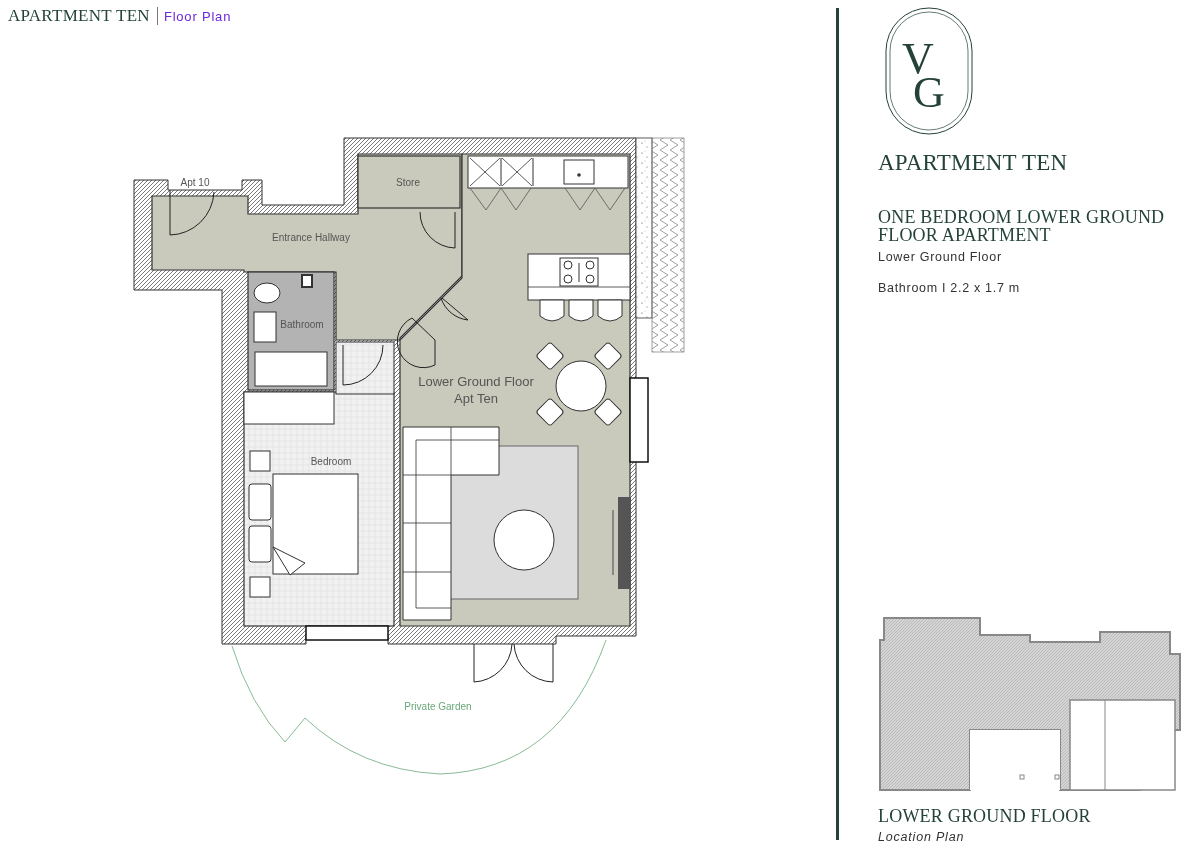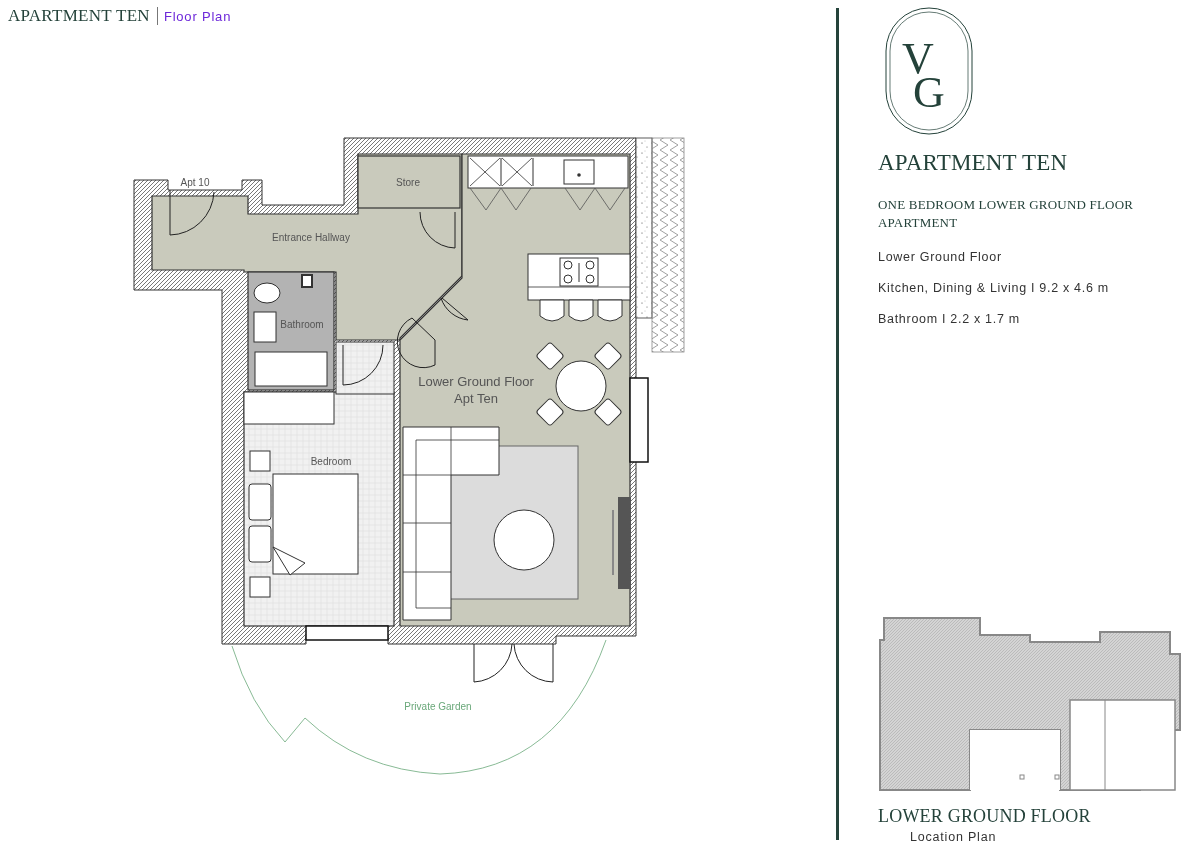--- a/index.html
+++ b/index.html
@@ -5,26 +5,26 @@
   html,body{margin:0;padding:0;background:#fff;}
   body{width:1190px;height:864px;position:relative;overflow:hidden;font-family:"Liberation Sans",sans-serif;color:#333;}
   .hdr{position:absolute;left:8px;top:6px;display:flex;align-items:center;}
   .hdr-title{font-family:"Liberation Serif",serif;font-size:17px;letter-spacing:0.3px;color:#24423a;}
   .hdr-sep{width:1px;height:18px;background:#777;margin:0 6px 0 7px;}
   .hdr-sub{font-size:13px;letter-spacing:0.8px;color:#6d28d9;}
   .plan{position:absolute;left:0;top:0;}
   .vline{position:absolute;left:836px;top:8px;width:3px;height:832px;background:#25433b;}
   .logo{position:absolute;left:885px;top:7px;}
   .apt-title{position:absolute;left:878px;top:150px;font-family:"Liberation Serif",serif;font-size:23px;color:#24423a;letter-spacing:0.2px;}
-  .apt-sub{position:absolute;left:878px;top:196px;width:310px;font-family:"Liberation Serif",serif;font-size:13px;line-height:18px;color:#24423a;letter-spacing:0.2px;}
+  .apt-sub{position:absolute;left:878px;top:208px;width:310px;font-family:"Liberation Serif",serif;font-size:18px;line-height:18px;color:#24423a;letter-spacing:0.2px;}
   .specs{position:absolute;left:878px;top:249px;margin:0;padding:0;list-style:none;}
   .specs li{font-size:12.5px;letter-spacing:0.7px;color:#333;height:31px;line-height:16px;}
   .loc{position:absolute;left:870px;top:610px;}
   .loc-title{position:absolute;left:878px;top:806px;font-family:"Liberation Serif",serif;font-size:18px;color:#24423a;letter-spacing:0.2px;}
-  .loc-sub{position:absolute;left:910px;top:830px;font-size:12.5px;letter-spacing:0.8px;color:#333;}
+  .loc-sub{position:absolute;left:878px;top:830px;font-size:12.5px;letter-spacing:0.8px;color:#333;font-style:italic;}
   .lbl{font-family:"Liberation Sans",sans-serif;fill:#555;}
 </style>
 </head>
 <body>
 
 <div class="hdr">
   <span class="hdr-title">APARTMENT TEN</span>
   <span class="hdr-sep"></span>
   <span class="hdr-sub">Floor Plan</span>
 </div>
@@ -174,21 +174,20 @@
   <rect x="5" y="5" width="78" height="118" rx="39" fill="none" stroke="#24423a" stroke-width="0.7"></rect>
   <text x="33" y="66" font-family="Liberation Serif, serif" font-size="44" fill="#24423a" text-anchor="middle">V</text>
   <text x="44" y="100" font-family="Liberation Serif, serif" font-size="44" fill="#24423a" text-anchor="middle">G</text>
 </svg>
 
 <div class="apt-title">APARTMENT TEN</div>
 <div class="apt-sub">ONE BEDROOM LOWER GROUND FLOOR APARTMENT</div>
 
 <ul class="specs">
   <li>Lower Ground Floor</li>
-  <li>Kitchen, Dining &amp; Living I 9.2 x 4.6 m</li>
   <li>Bathroom I 2.2 x 1.7 m</li>
 </ul>
 
 <svg class="loc" width="320" height="190">
   <defs>
     <pattern id="lhatch" width="3" height="3" patternUnits="userSpaceOnUse">
       <rect width="3" height="3" fill="#d4d4d4"></rect>
       <path d="M0 3L3 0" stroke="#aaa" stroke-width="0.6"></path>
     </pattern>
   </defs>

